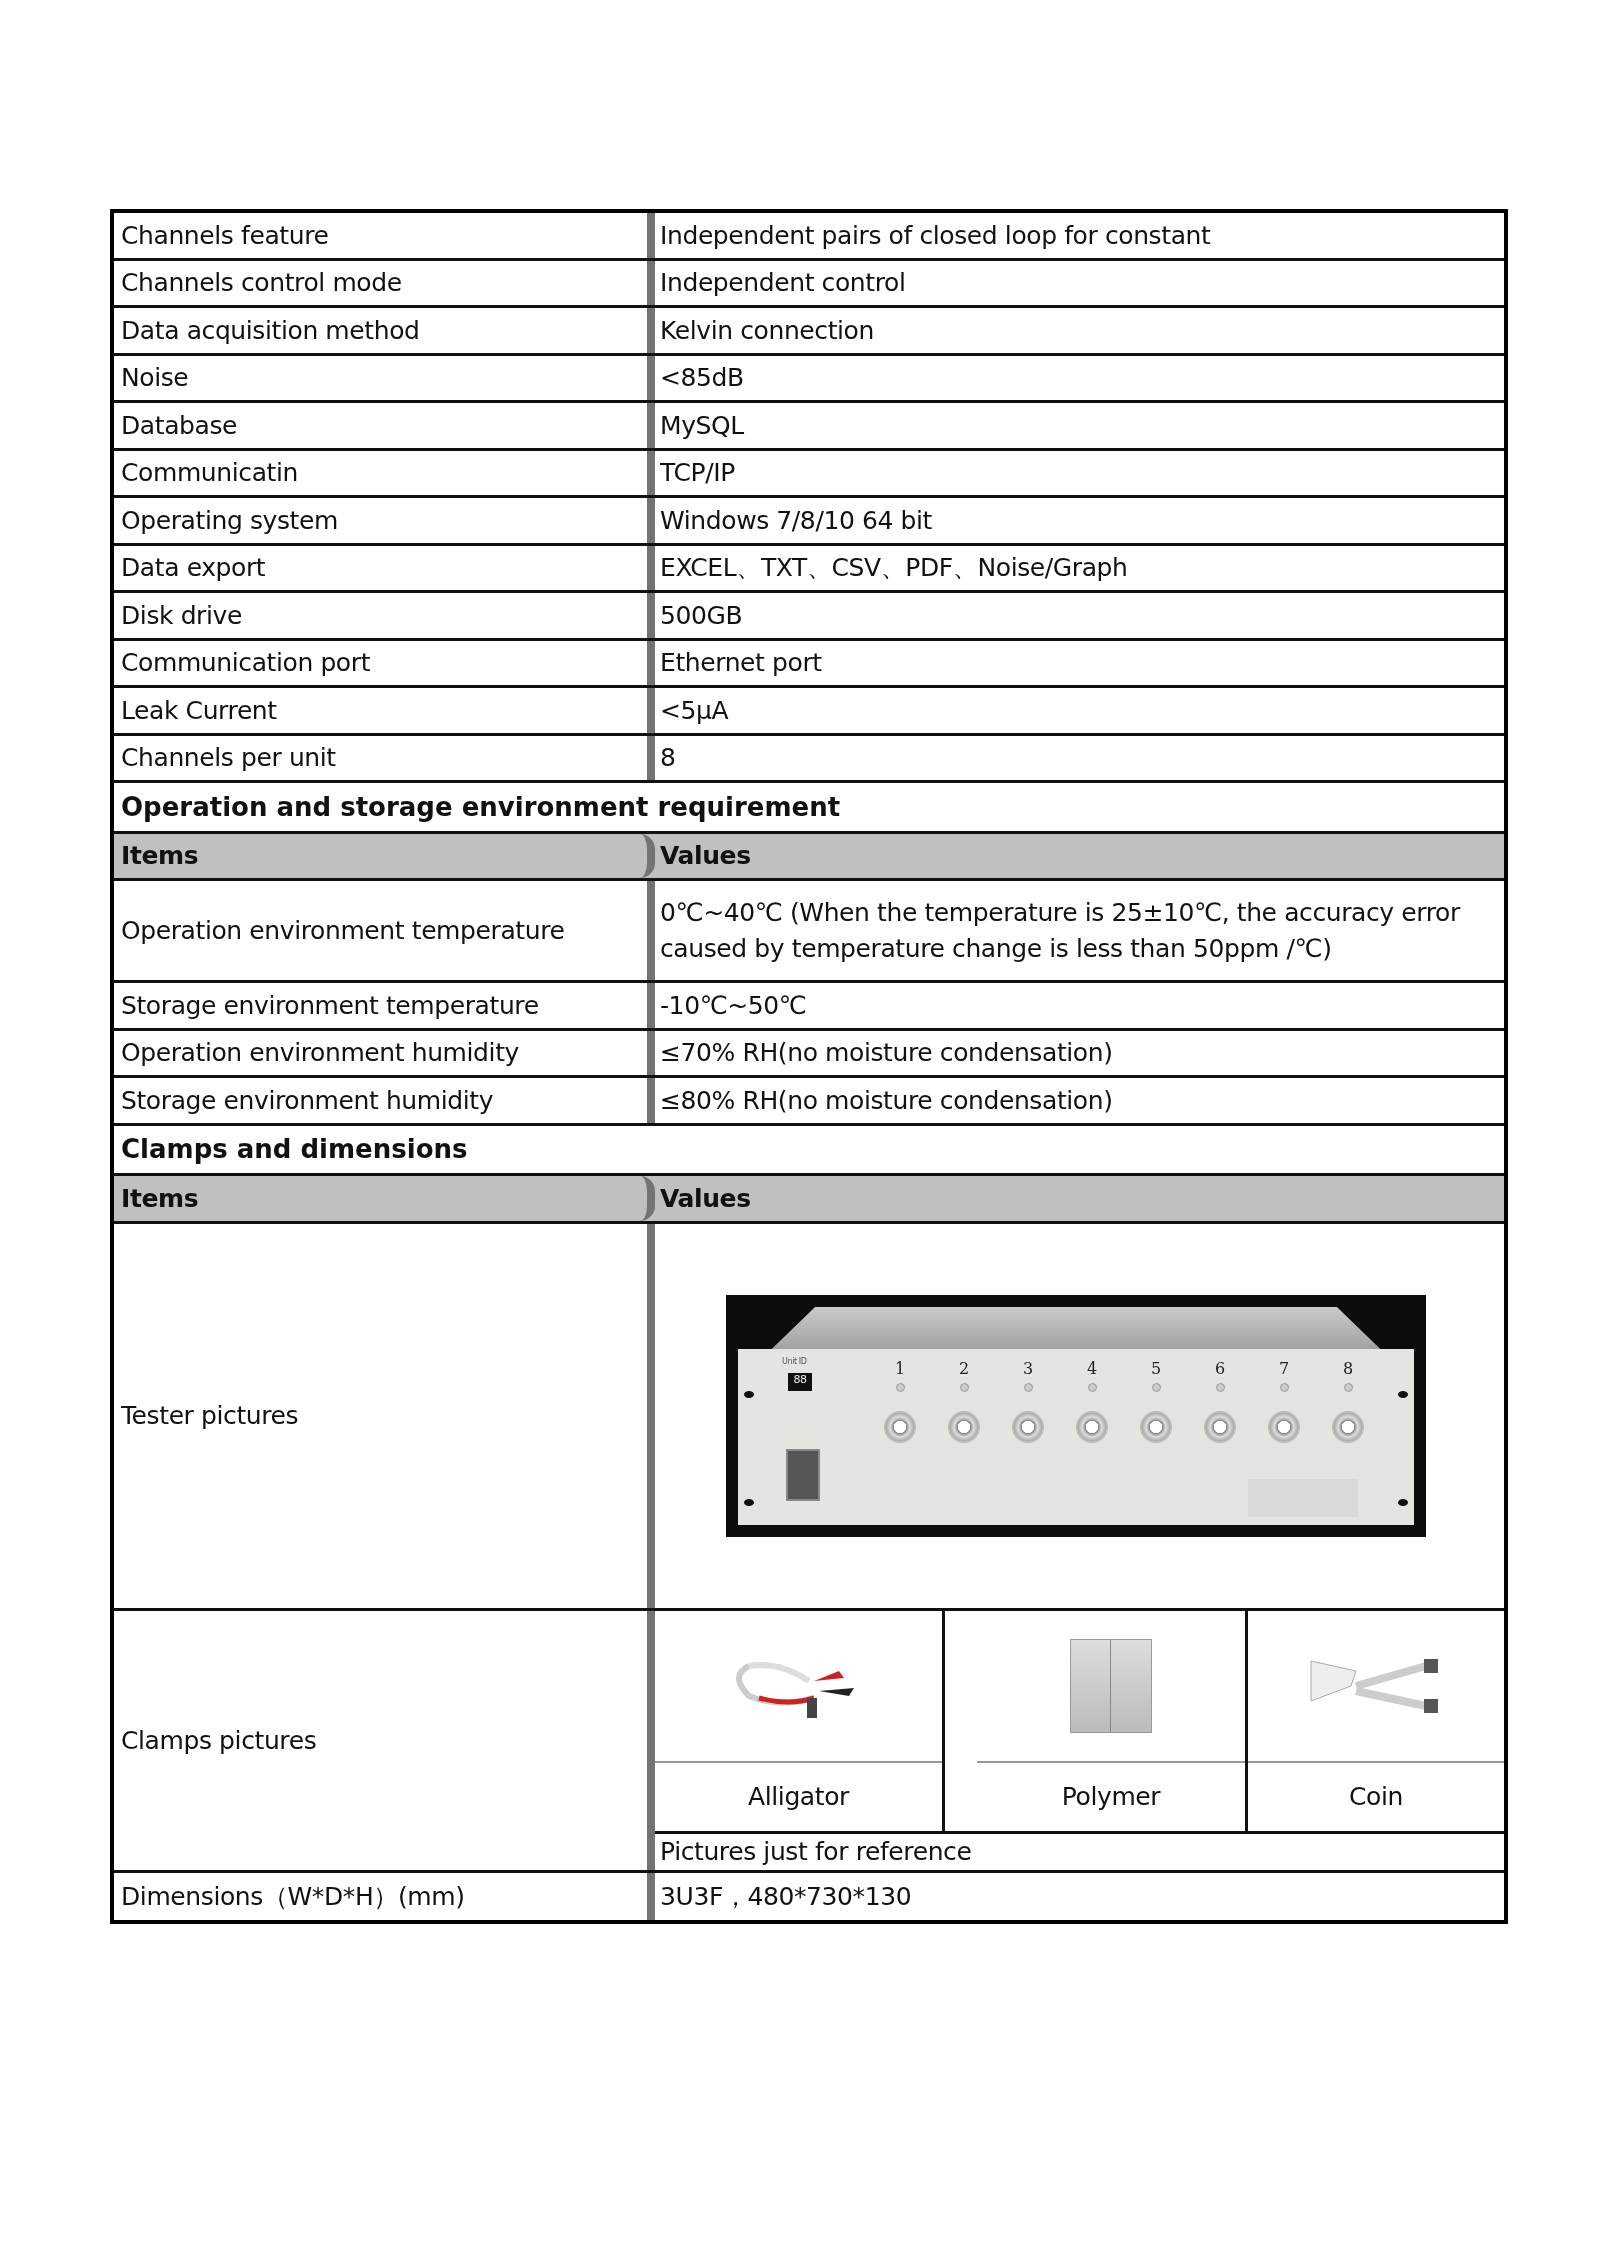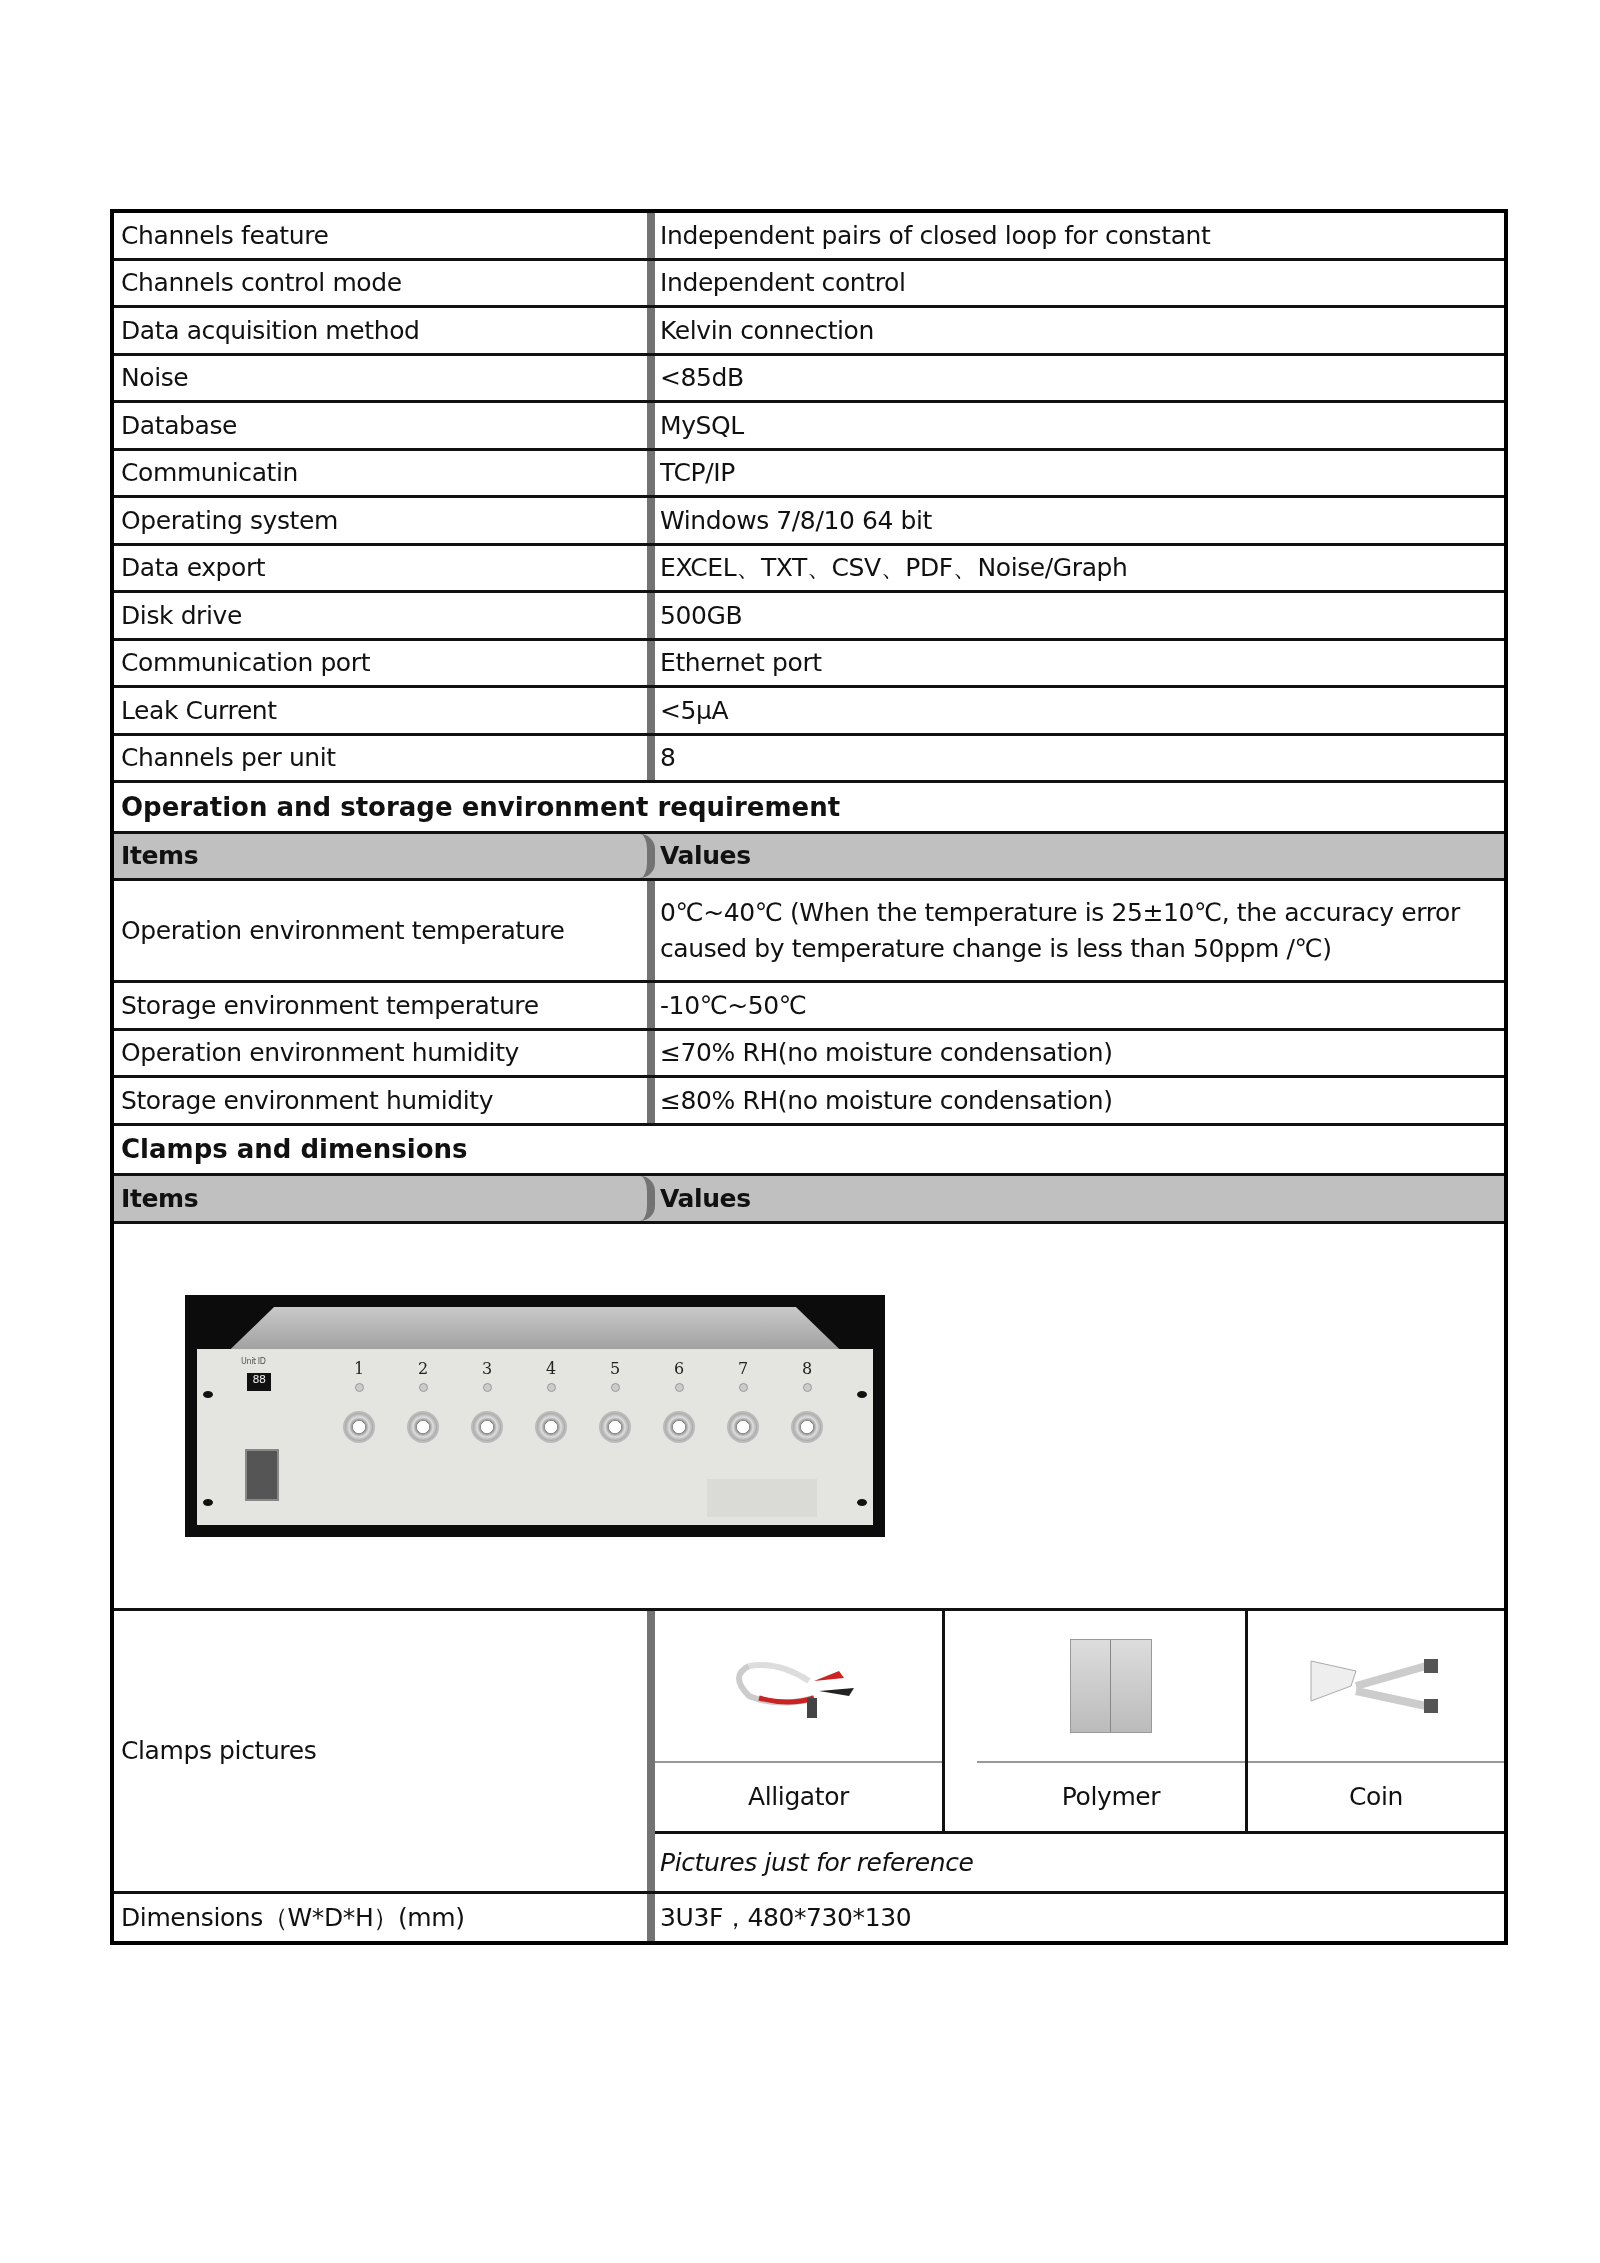--- a/index.html
+++ b/index.html
@@ -25,21 +25,21 @@
   .switch{position:absolute;left:48px;top:100px;width:30px;height:48px;background:#555;border:2px solid #888;}
   .display{position:absolute;left:50px;top:24px;width:24px;height:18px;background:#111;color:#eee;font-size:11px;text-align:center;}
   .hole{position:absolute;width:10px;height:7px;border-radius:50%;background:#111;}
   .clamps{display:flex;}
   .clamps .c2{flex-direction:column;align-items:stretch;padding:0;}
   .cl-grid{display:flex;height:220px;border-bottom:3px solid #111;}
   .cl-cell{display:flex;flex-direction:column;border-right:3px solid #111;}
   .cl-cell:last-child{border-right:none;}
   .cl-pic{height:150px;border-bottom:2px solid #999;display:flex;align-items:center;justify-content:center;}
   .cl-lbl{flex:1;display:flex;align-items:center;justify-content:center;font-size:25px;}
-  .cl-note{height:57px;display:flex;align-items:center;padding:0 5px;font-size:25px;font-style:italic;}
+  .cl-note{height:36px;display:flex;align-items:center;padding:0 5px;font-size:25px;}
   .clampL{width:160px;height:100px;position:relative;}
   .polymer{width:80px;height:92px;background:linear-gradient(#ddd,#bbb);border:1px solid #999;position:relative;}
   .polymer::before{content:"";position:absolute;left:39px;top:0;width:1px;height:100%;background:#888;}
   .coin{width:140px;height:70px;position:relative;}
 </style>
 </head>
 <body>
 
 <div class="tbl">
 
@@ -120,20 +120,21 @@
 
   <div class="row">
       <div class="sec">Clamps and dimensions</div>
     </div>
   <div class="row h44 hdr">
       <div class="c1">Items</div>
       <div class="c2">Values</div>
     </div>
 
   <div class="row tester">
+    <div class="c1">Tester pictures</div>
     <div class="c2">
       <div class="tester-img">
         <div class="rack-top"></div>
         <div class="rack-face">
           <div class="hole" style="left:6px;top:42px;"></div>
           <div class="hole" style="left:6px;top:150px;"></div>
           <div class="hole" style="left:660px;top:42px;"></div>
           <div class="hole" style="left:660px;top:150px;"></div>
           <div style="position:absolute;left:44px;top:8px;font-size:8px;color:#555;">Unit ID</div>
           <div class="display">88</div>

